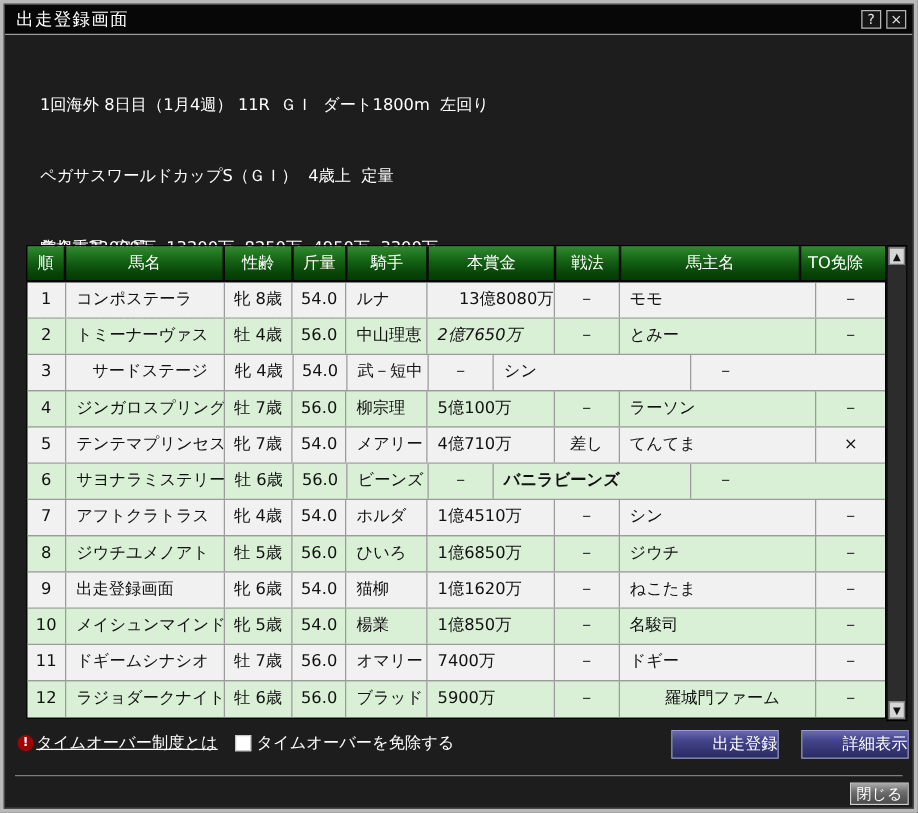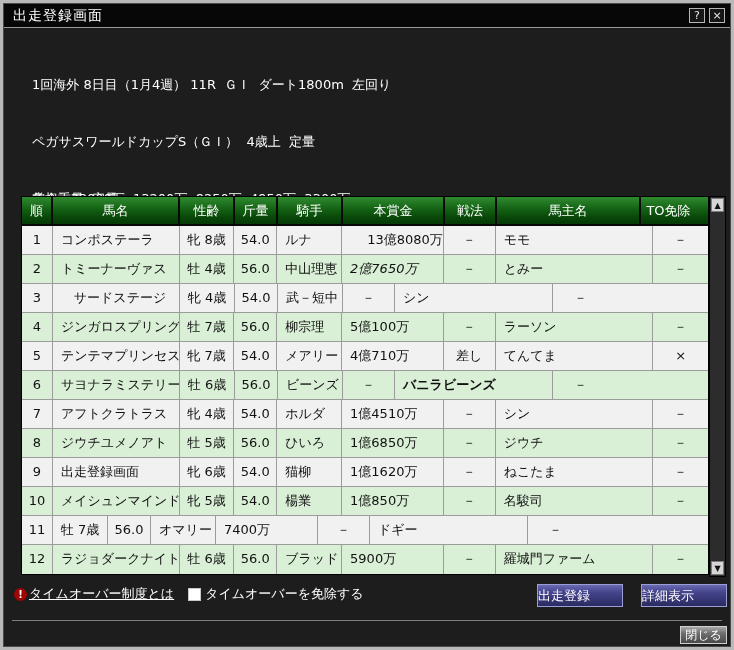--- a/index.html
+++ b/index.html
@@ -98,21 +98,21 @@
   .tolink { color:#ffffff; text-decoration:underline; cursor:pointer; }
   .checkbox {
     display:inline-block; width:13px; height:13px;
     background:#ffffff; border:1px solid #c8c8c8; margin:0 4px 0 14px;
   }
 
   .btn-blue {
     position:absolute; top:580px; width:86px; height:23px;
     background:linear-gradient(180deg,#6a6ab2 0%,#44448c 35%,#2a2a62 100%);
     border:1px solid #9a9ed4; color:#ffffff; font-size:13px;
-    text-align:left; line-height:21px; cursor:pointer;
+    text-align:right; line-height:21px; cursor:pointer;
   }
   .btn-register { left:533px; }
   .btn-detail   { left:637px; }
 
   .divider {
     position:absolute; left:8px; right:8px; top:616px; height:1px;
     background:#7e7e7e;
   }
   .btn-close-dlg {
     position:absolute; left:676px; top:622px; width:47px; height:18px;
@@ -261,37 +261,38 @@
             <div class="cell c" style="width: 55px;">牝 5歳</div>
             <div class="cell c" style="width: 43px;">54.0</div>
             <div class="cell l" style="width: 65px;">楊業</div>
             <div class="cell l" style="width: 102px;">1億850万</div>
             <div class="cell c" style="width: 52px;">－</div>
             <div class="cell l" style="width: 158px;">名駿司</div>
             <div class="cell c" style="width: 55px;">－</div>
           </div>
           <div class="trow odd">
             <div class="cell c" style="width: 31px;">11</div>
+            <div class="cell l" style="width: 127px;">ドギームシナシオ</div>
             <div class="cell c" style="width: 55px;">牡 7歳</div>
             <div class="cell c" style="width: 43px;">56.0</div>
             <div class="cell l" style="width: 65px;">オマリー</div>
             <div class="cell l" style="width: 102px;">7400万</div>
             <div class="cell c" style="width: 52px;">－</div>
             <div class="cell l" style="width: 158px;">ドギー</div>
             <div class="cell c" style="width: 55px;">－</div>
           </div>
           <div class="trow even">
             <div class="cell c" style="width: 31px;">12</div>
             <div class="cell l" style="width: 127px;">ラジョダークナイト</div>
             <div class="cell c" style="width: 55px;">牡 6歳</div>
             <div class="cell c" style="width: 43px;">56.0</div>
             <div class="cell l" style="width: 65px;">ブラッド</div>
             <div class="cell l" style="width: 102px;">5900万</div>
             <div class="cell c" style="width: 52px;">－</div>
-            <div class="cell l" style="width: 158px;">羅城門ファーム</div>
+            <div class="cell l" style="width: 158px; text-align: center;">羅城門ファーム</div>
             <div class="cell c" style="width: 55px;">－</div>
           </div>
         </div>
     </div>
 
     <div class="scrollbar">
       <div class="sbtn up">▲</div>
       <div class="sbtn down">▼</div>
     </div>
 

